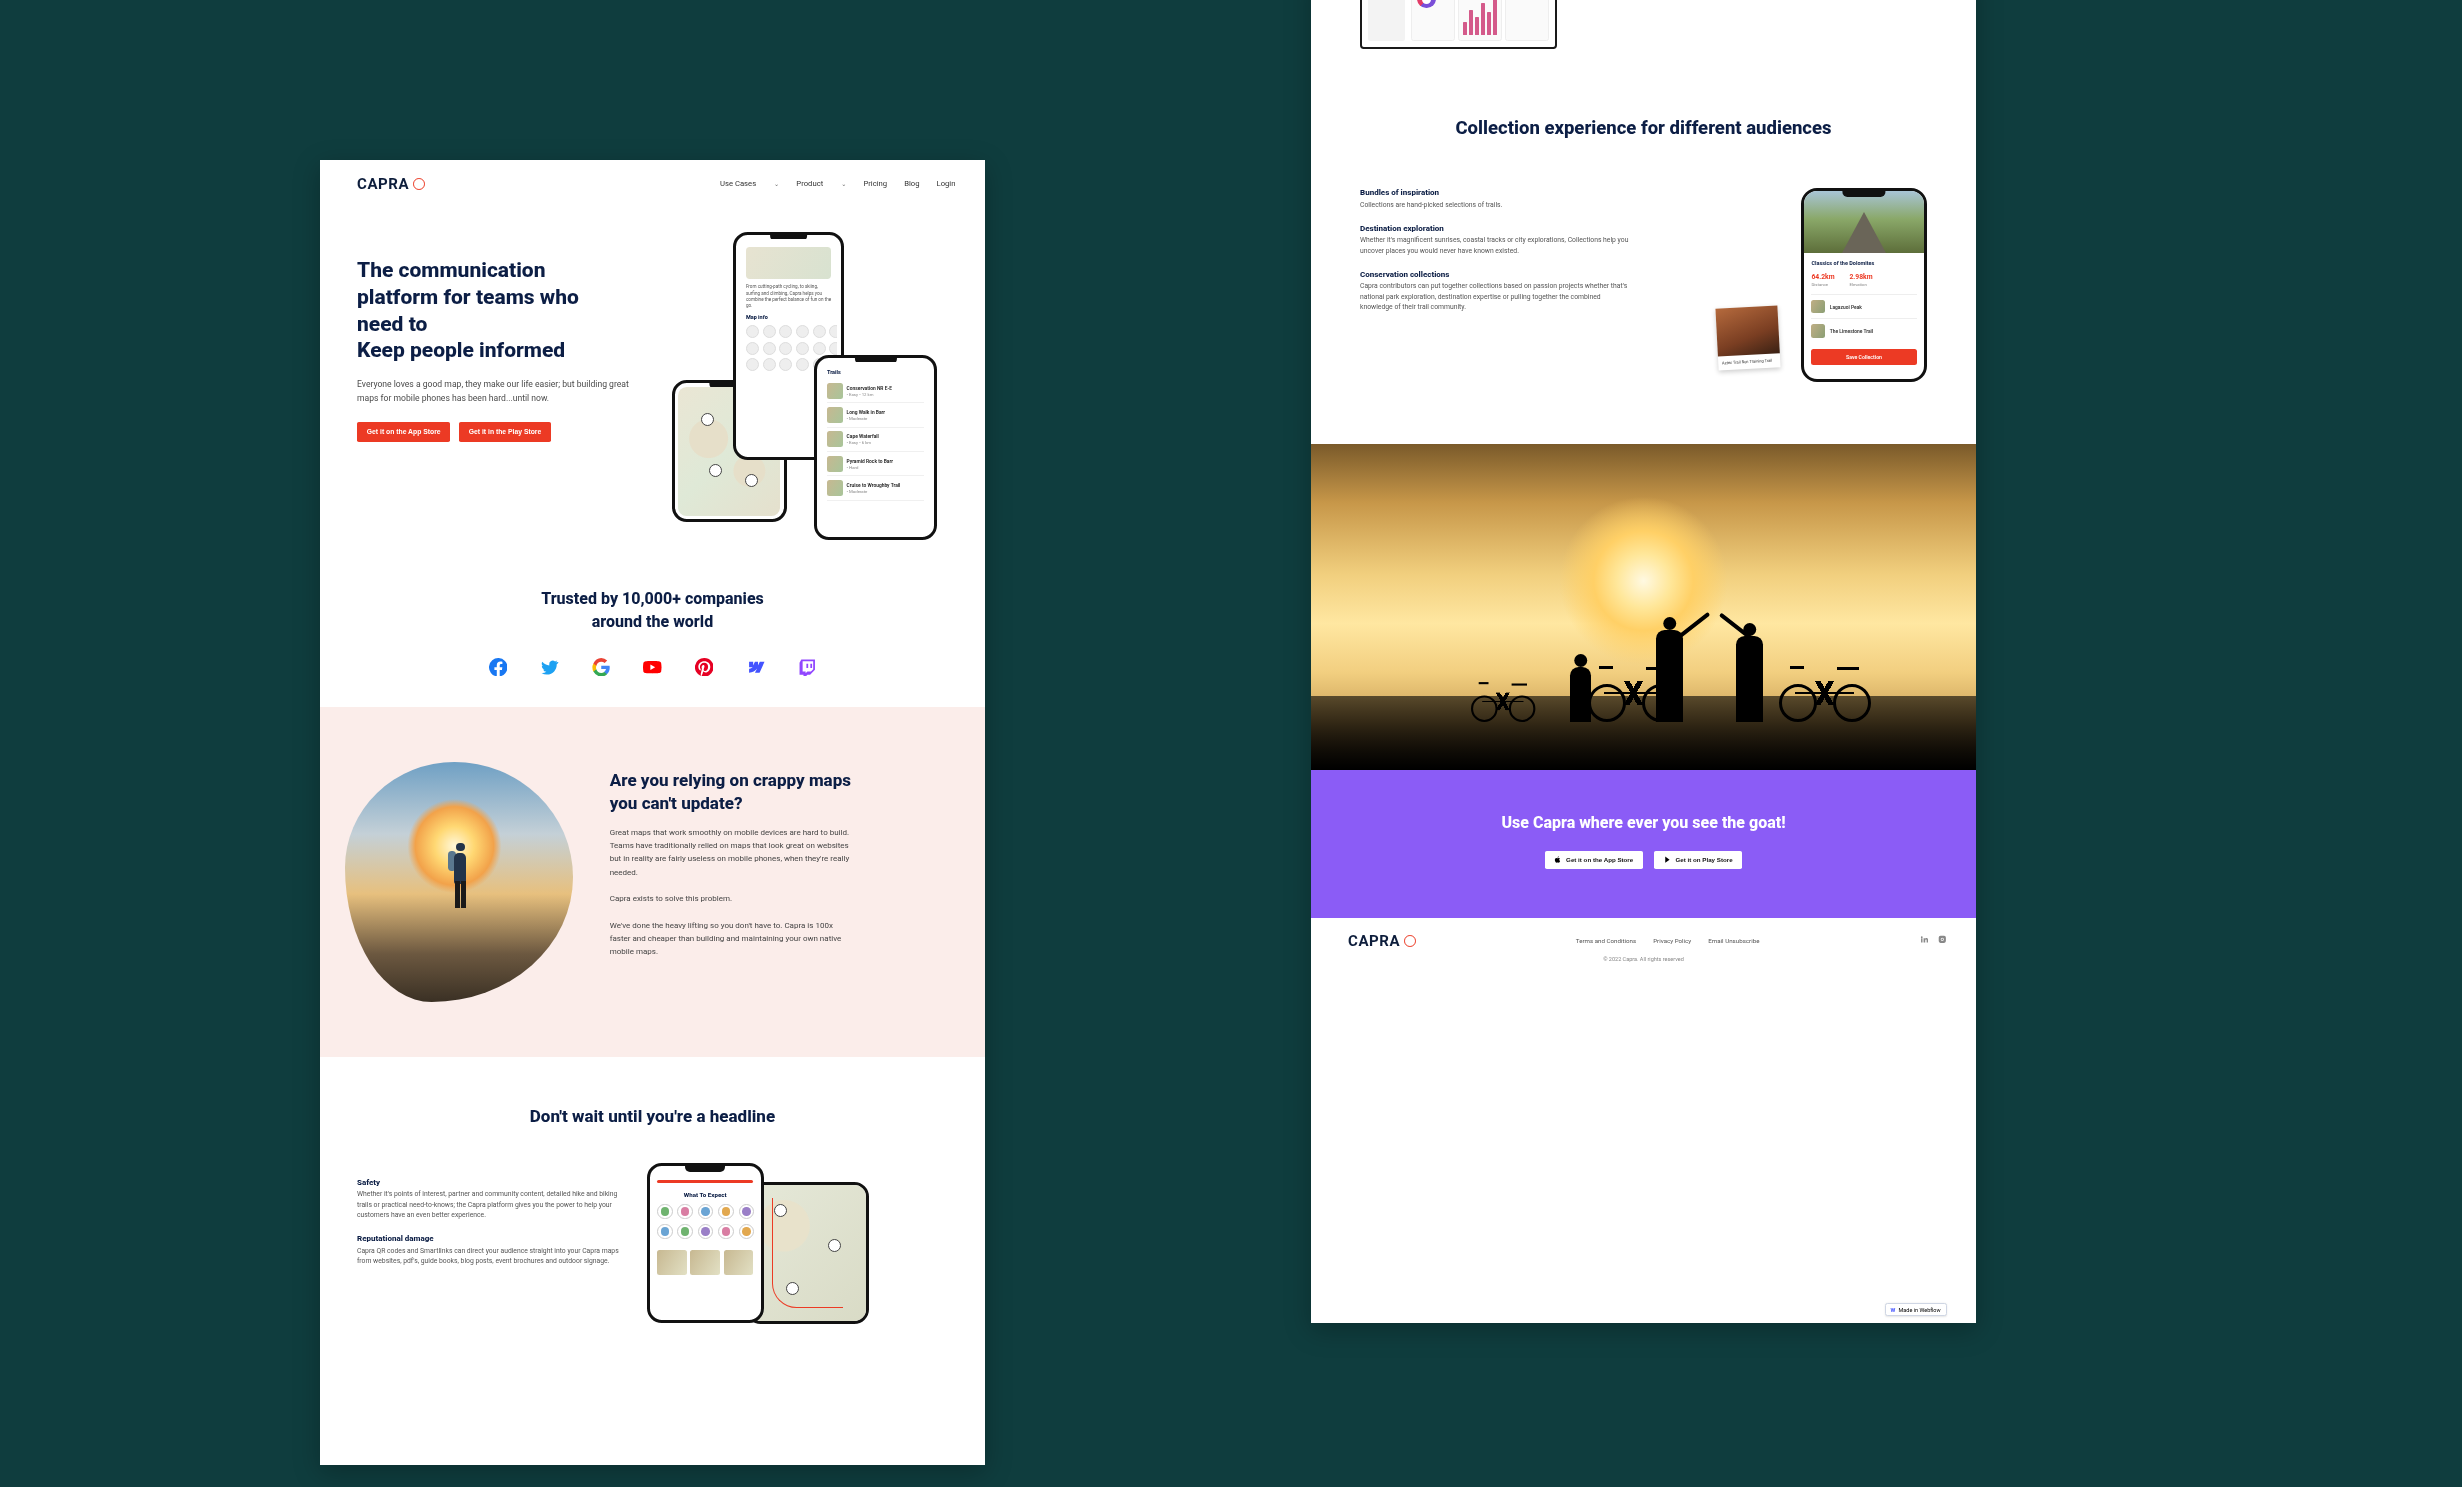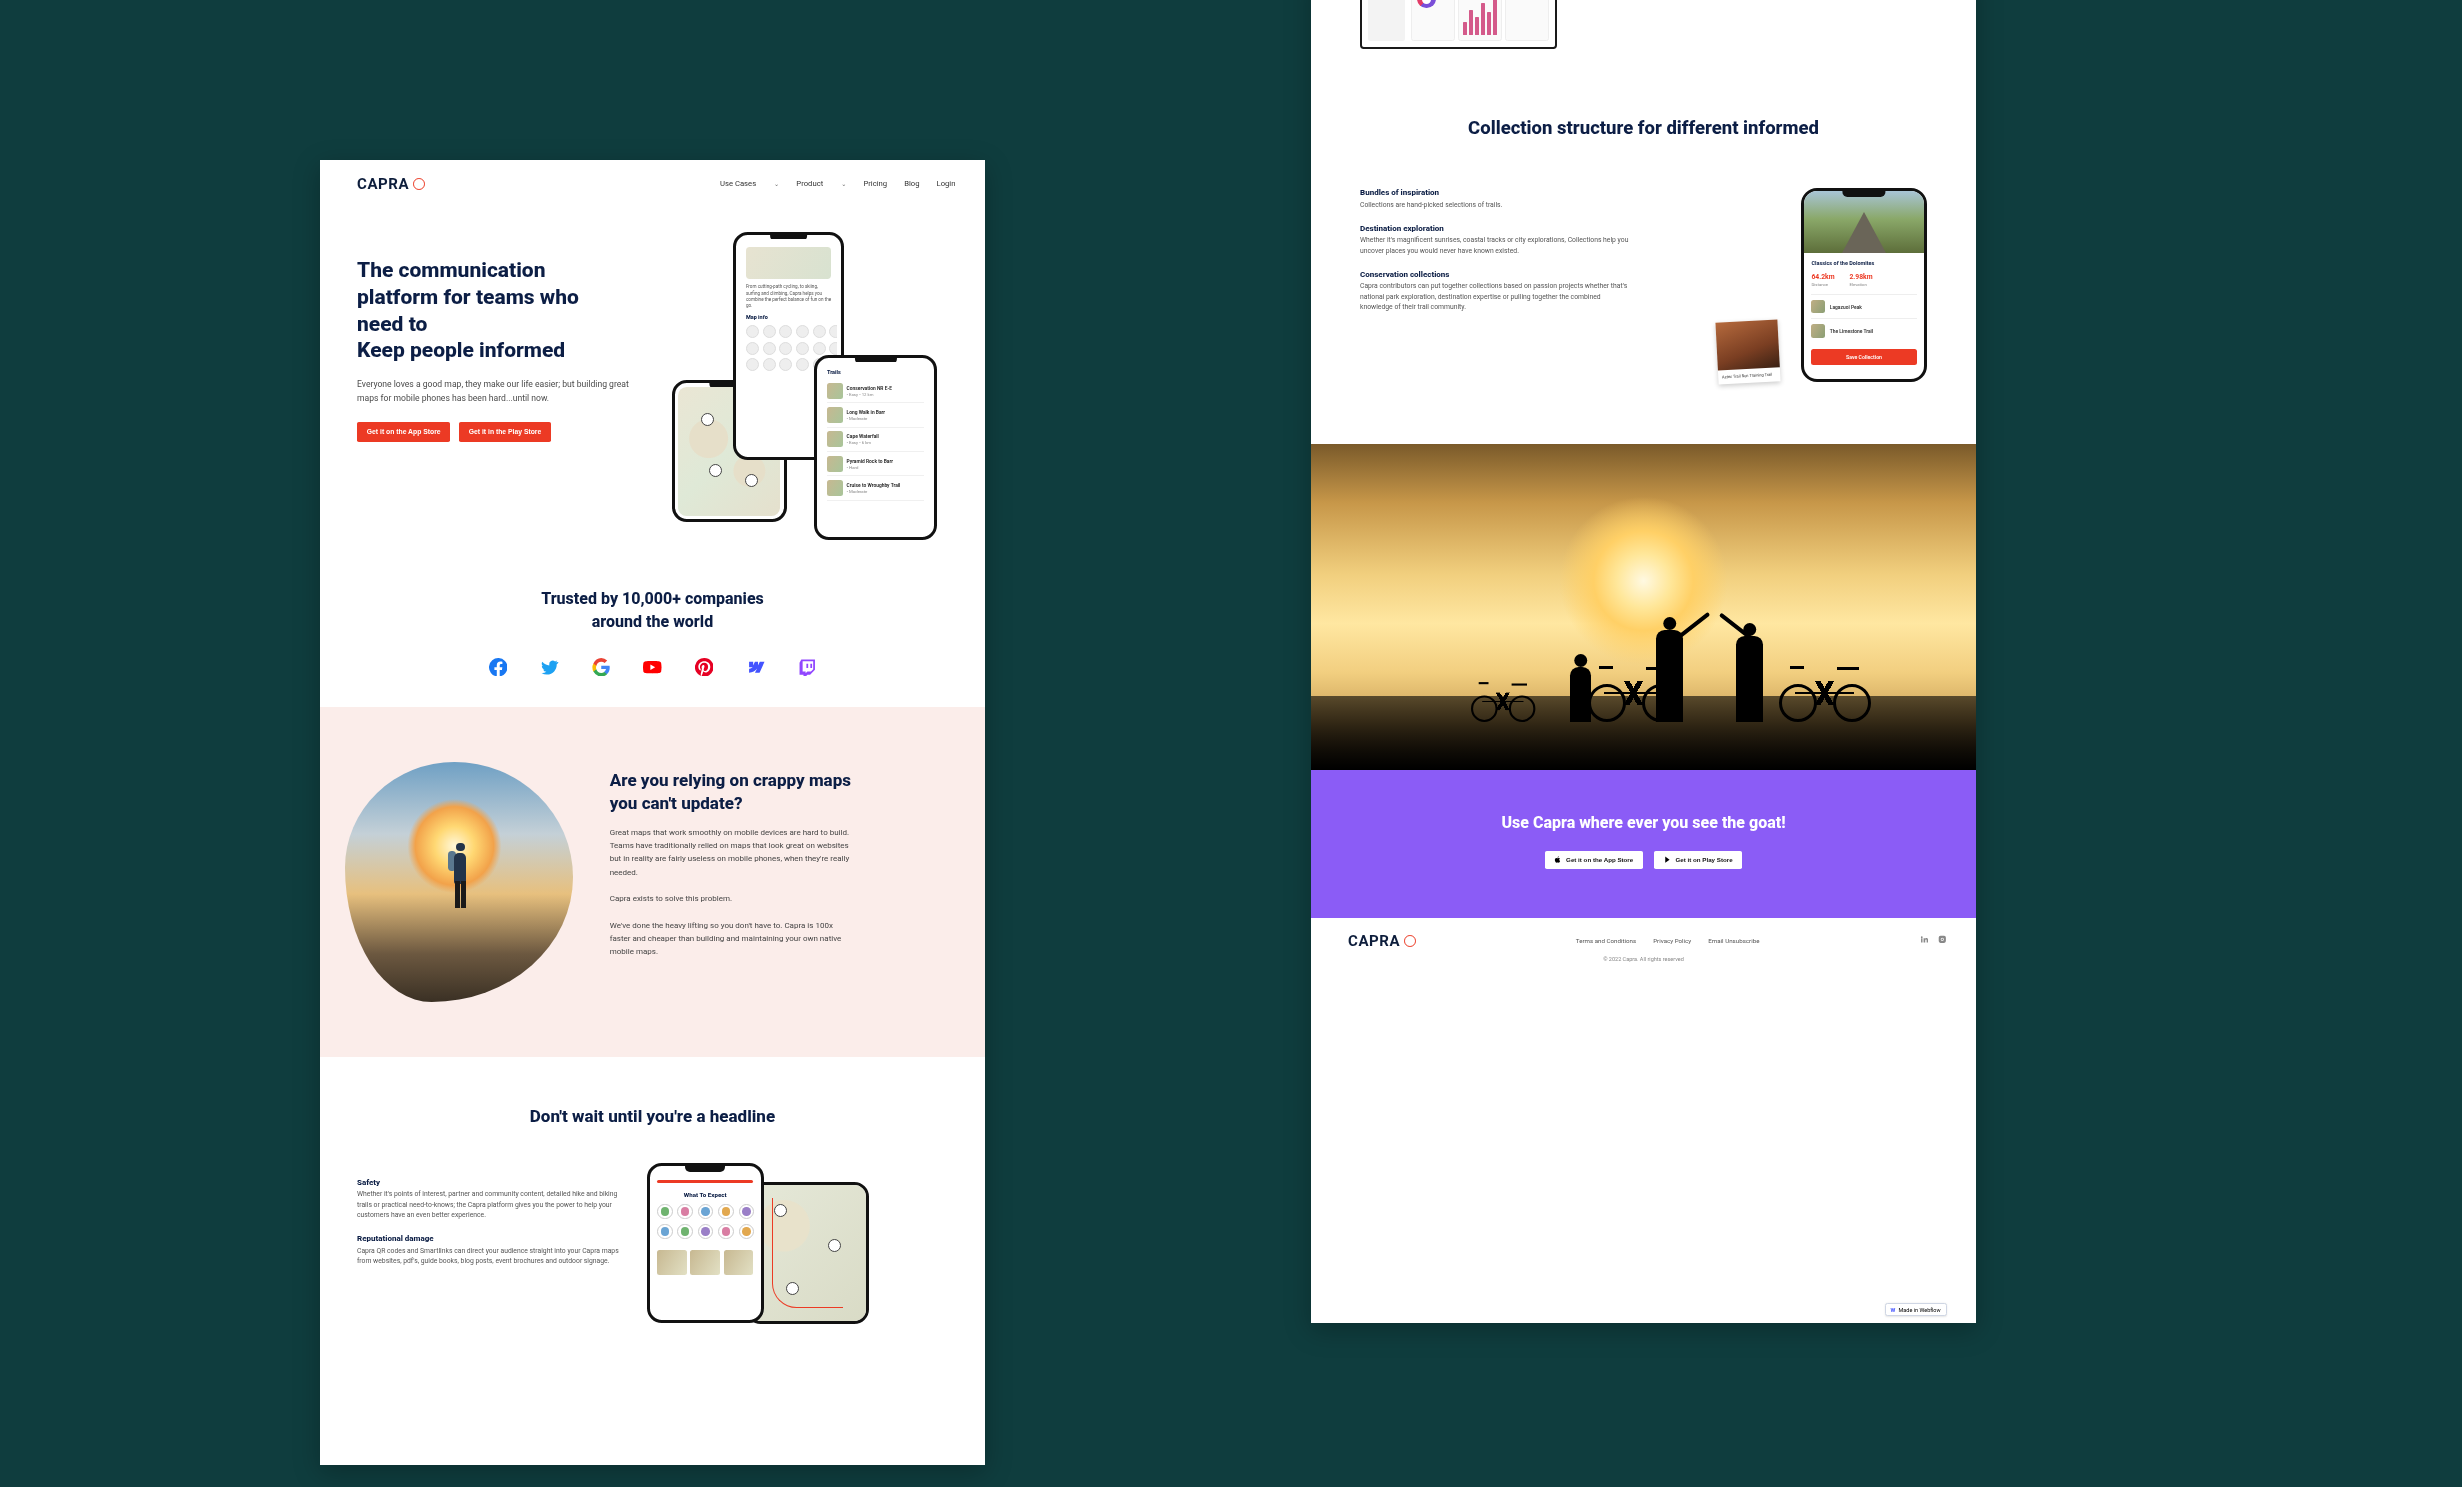--- a/index.html
+++ b/index.html
@@ -106,21 +106,21 @@
   .dash .donut::after { content:''; position:absolute; inset:4.3px; background:#fff; border-radius:50%; }
   .dash .bars { position:absolute; left:3.7px; right:3.7px; bottom:4.9px; top:4.9px; display:flex; align-items:flex-end; gap:1.8px; }
   .dash .bars span { flex:1; background:#d45a8a; border-radius:0.6px; }
 
   .coll { padding:43px 49px 62px; }
   .coll-h { text-align:center; font-size:18.5px; font-weight:800; color:#0c1e45; margin:0 0 49px; }
   .coll-body { display:flex; gap:37px; }
   .coll-text { flex:1; }
   .coll-block h4 { font-size:8px; font-weight:800; color:#0c1e45; margin:0 0 2.5px; }
   .coll-block p  { font-size:6.8px; line-height:1.55; color:#555; margin:0 0 13.5px; max-width:271px; }
-  .coll-media { display:flex; align-items:flex-end; gap:22px; flex-shrink:0; }
+  .coll-media { display:flex; align-items:center; gap:22px; flex-shrink:0; }
   .polaroid { width:62px; background:#fff; box-shadow:0 1.8px 4.9px rgba(0,0,0,.2); transform:rotate(-3deg); margin-top:105px; }
   .polaroid .pic { height:48px; background:linear-gradient(160deg,#b56a3d 0%,#7a3e22 60%,#3a2114 100%); }
   .polaroid .cap { font-size:4px; color:#333; padding:3.7px 3.7px 4.9px; }
   .cphone { width:126px; border:3.7px solid #111; border-radius:16px; background:#fff; position:relative; box-sizing:border-box; overflow:hidden; }
   .cphone .notch { position:absolute; top:-1.2px; left:50%; transform:translateX(-50%); width:36%; height:7.4px; background:#111; border-radius:0 0 4.9px 4.9px; z-index:2; }
   .cphone .hdr { height:62px; background:linear-gradient(180deg,#a8c4d6 0%,#8aa869 45%,#5d6e3a 100%); position:relative; }
   .cphone .peak { position:absolute; left:50%; bottom:0; transform:translateX(-50%); width:0; height:0; border-left:22px solid transparent; border-right:22px solid transparent; border-bottom:41px solid #6a6558; }
   .cphone .body { padding:7.4px; font-size:4.9px; }
   .cphone .ttl { font-weight:700; color:#0c1e45; font-size:5.5px; margin-bottom:6.2px; }
   .cphone .stats { display:flex; gap:14.8px; margin-bottom:7.4px; }
@@ -418,21 +418,21 @@
                 <span style="height:80%"></span>
               </div>
             </div>
         <div class="card"></div>
       </div>
     </div>
 
   </div>
 
   <div class="coll">
-    <h2 class="coll-h">Collection structure for different informed</h2>
+    <h2 class="coll-h">Collection experience for different audiences</h2>
     <div class="coll-body">
       <div class="coll-text">
         <div class="coll-block">
           <h4>Bundles of inspiration</h4>
           <p>Collections are hand-picked selections of trails.</p>
         </div>
         <div class="coll-block">
           <h4>Destination exploration</h4>
           <p>Whether it's magnificent sunrises, coastal tracks or city explorations, Collections help you uncover places you would never have known existed.</p>
         </div>

